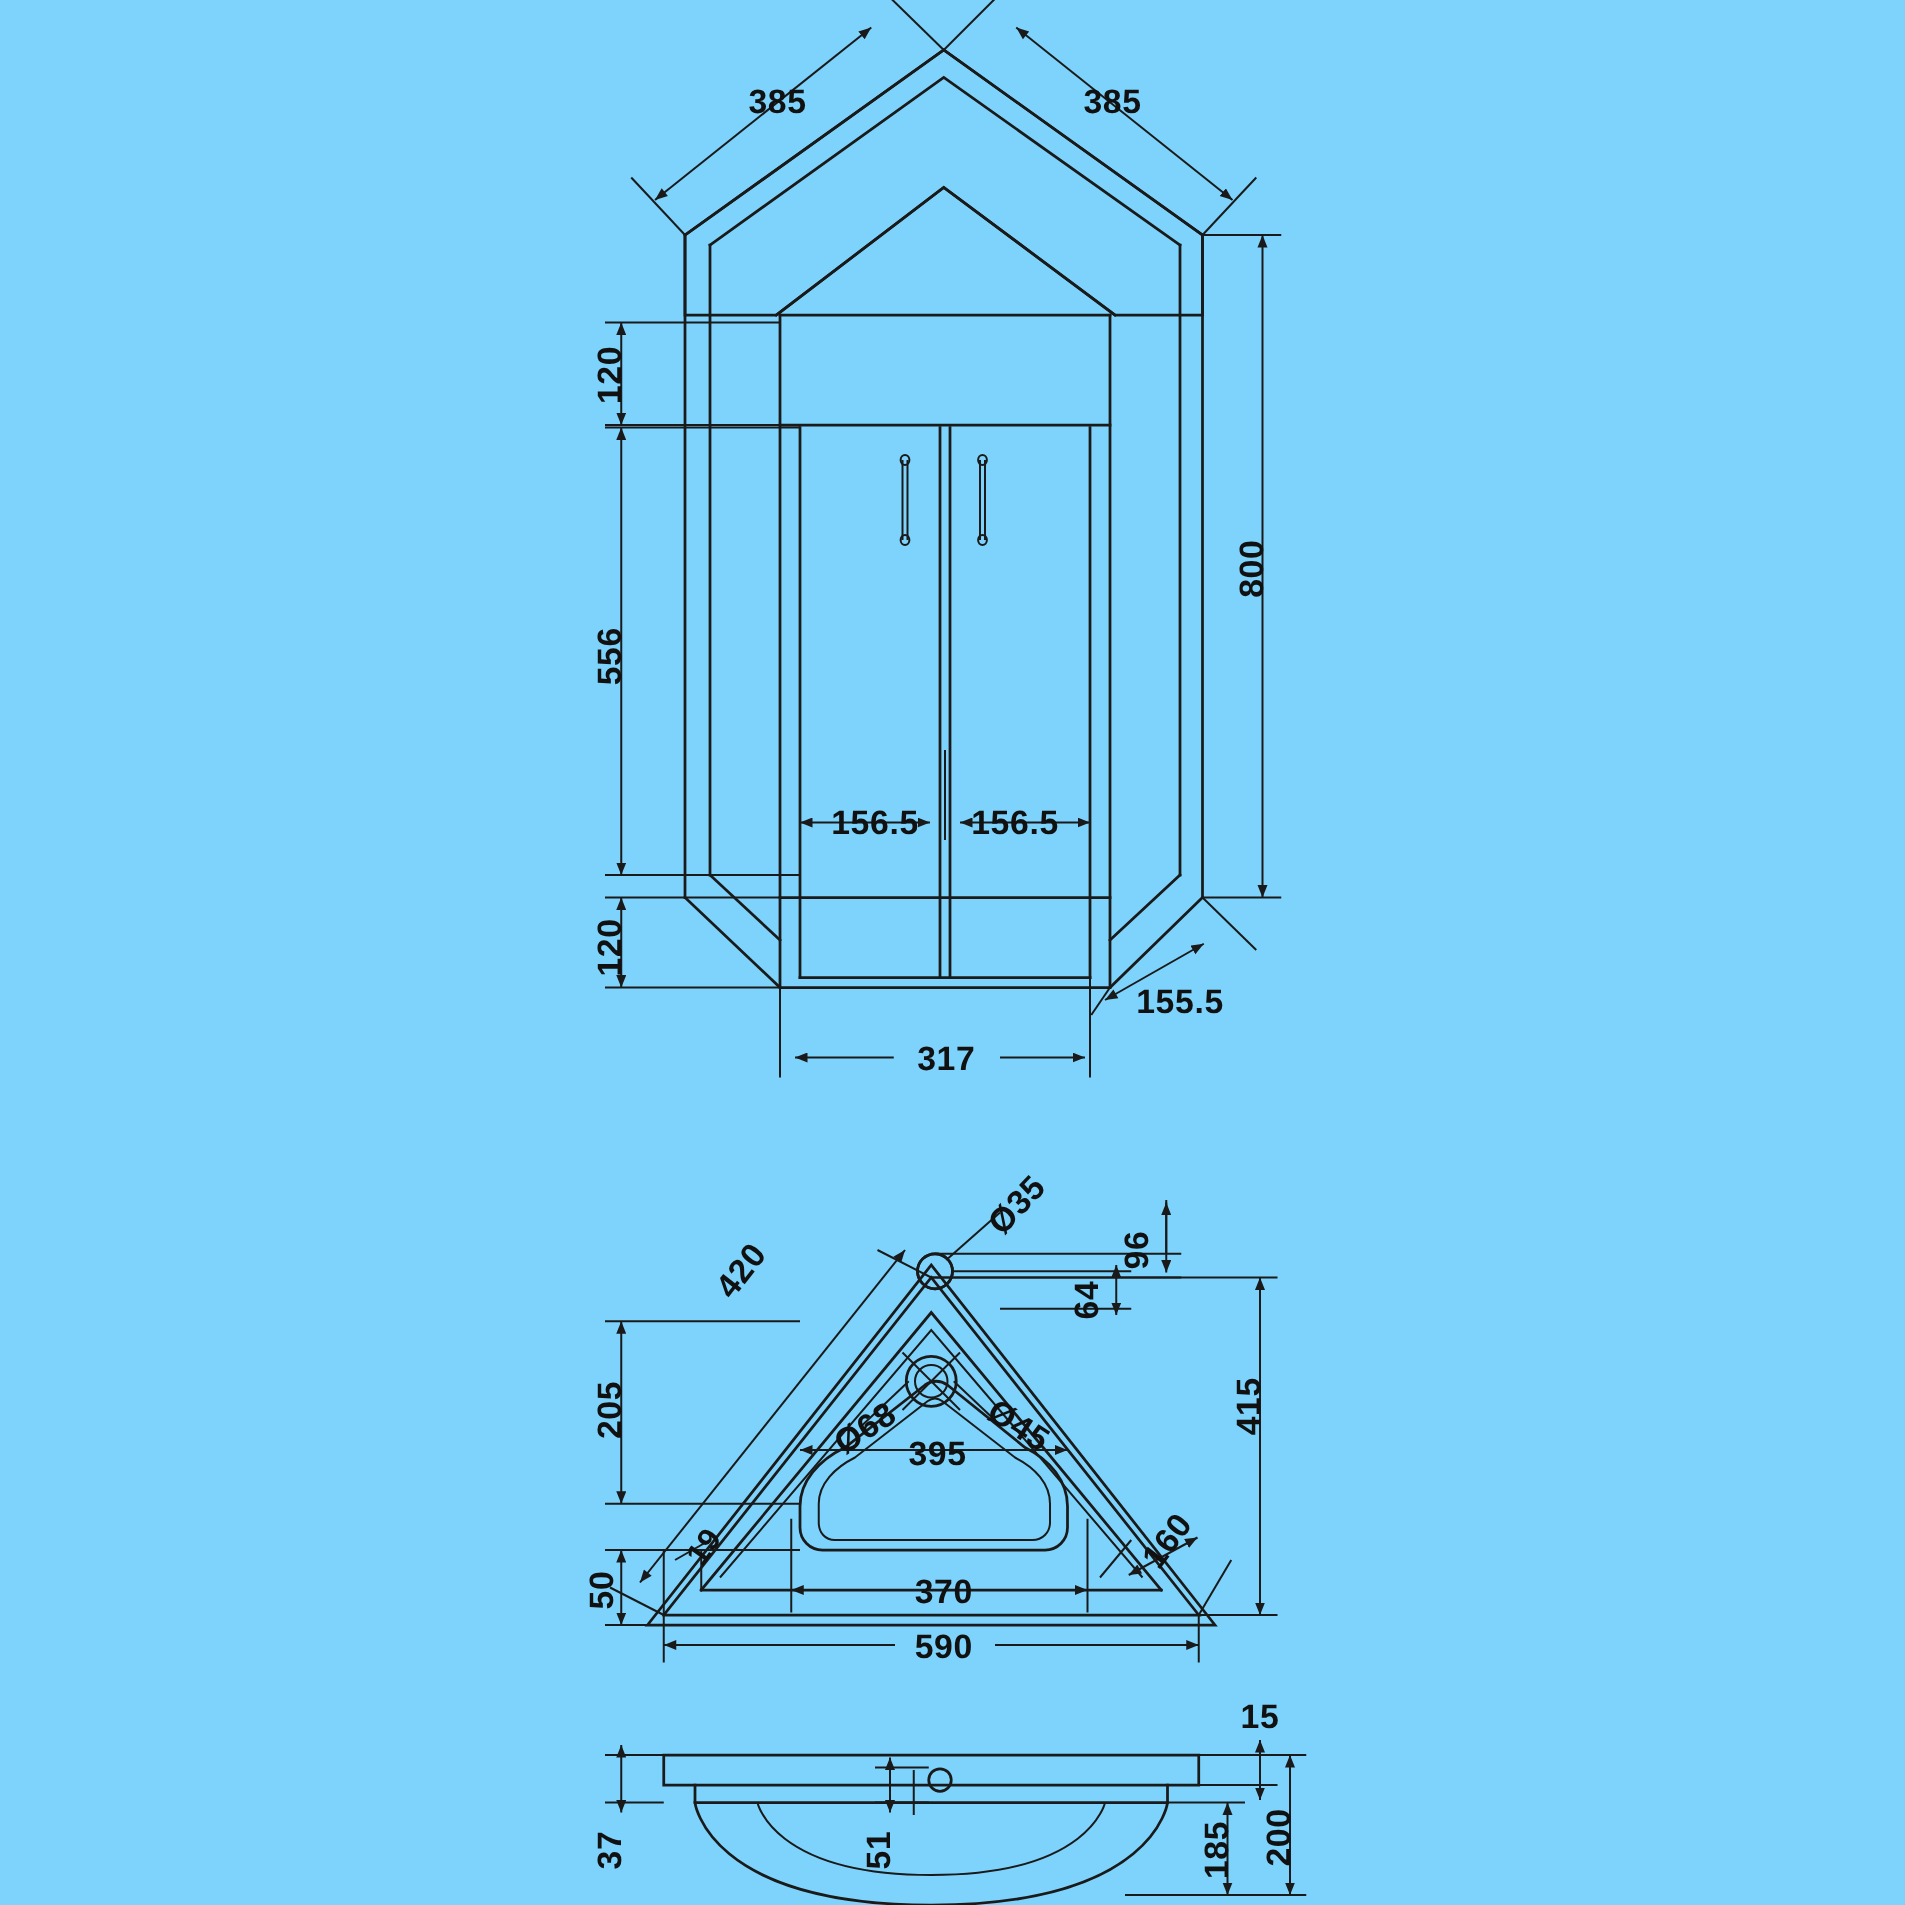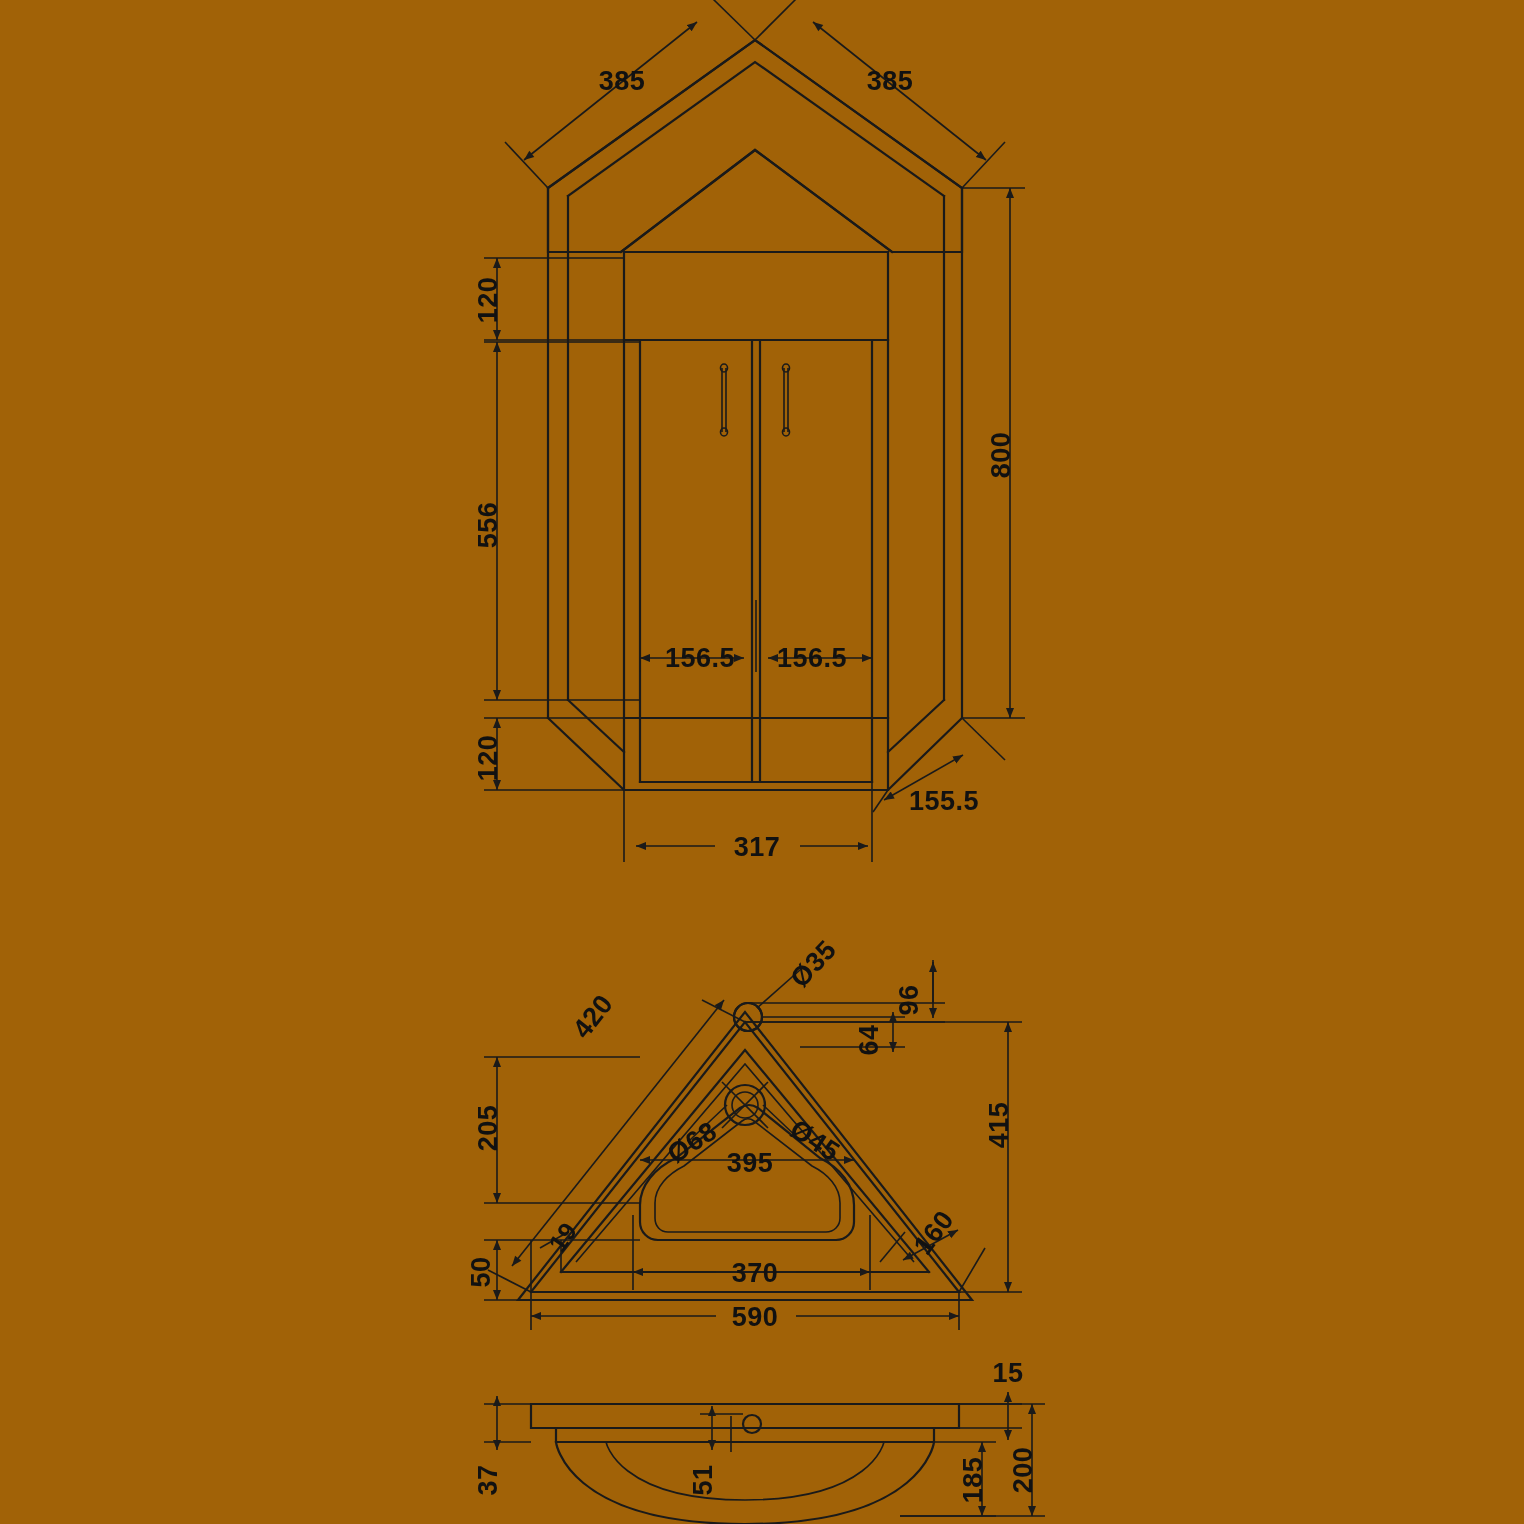--- a/index.html
+++ b/index.html
@@ -7,21 +7,21 @@
     padding: 0;
     background: #ffffff;
   }
   body {
     font-family: "Liberation Sans", sans-serif;
   }
   #sheet {
     position: relative;
     width: 1524px;
     height: 1524px;
-    background: #a16207;
+    background: #7dd3fc;
     overflow: hidden;
   }
   #sheet svg {
     position: absolute;
     top: 0;
     left: 0;
     width: 1524px;
     height: 1524px;
   }
   .ln {

